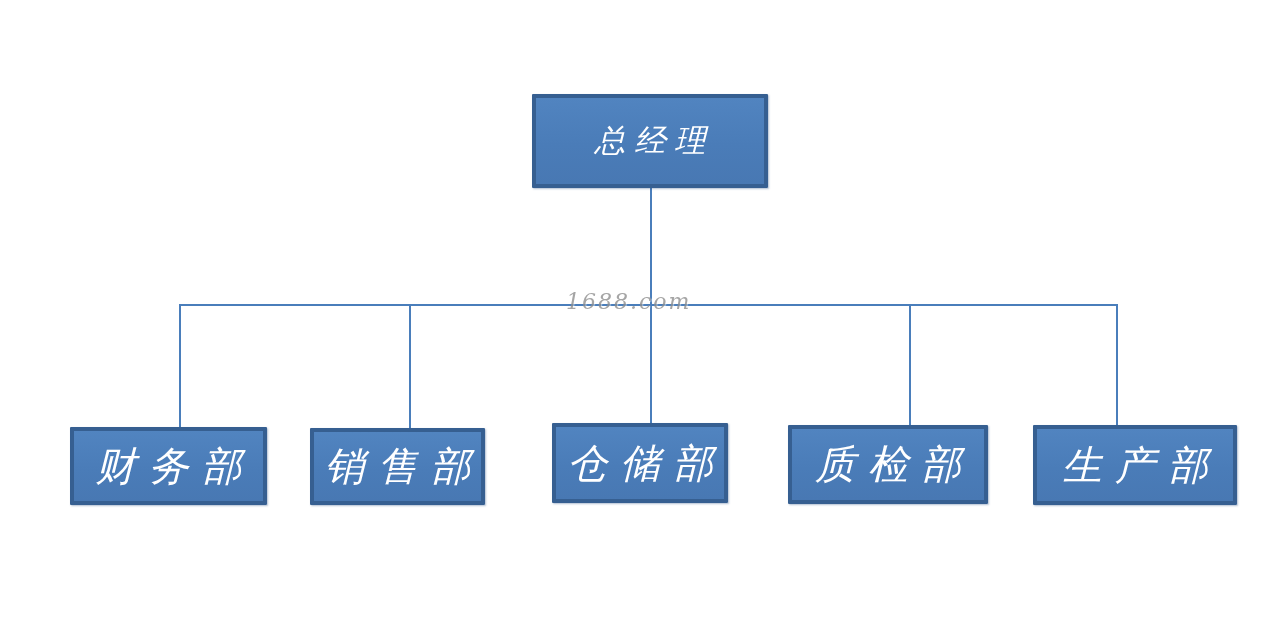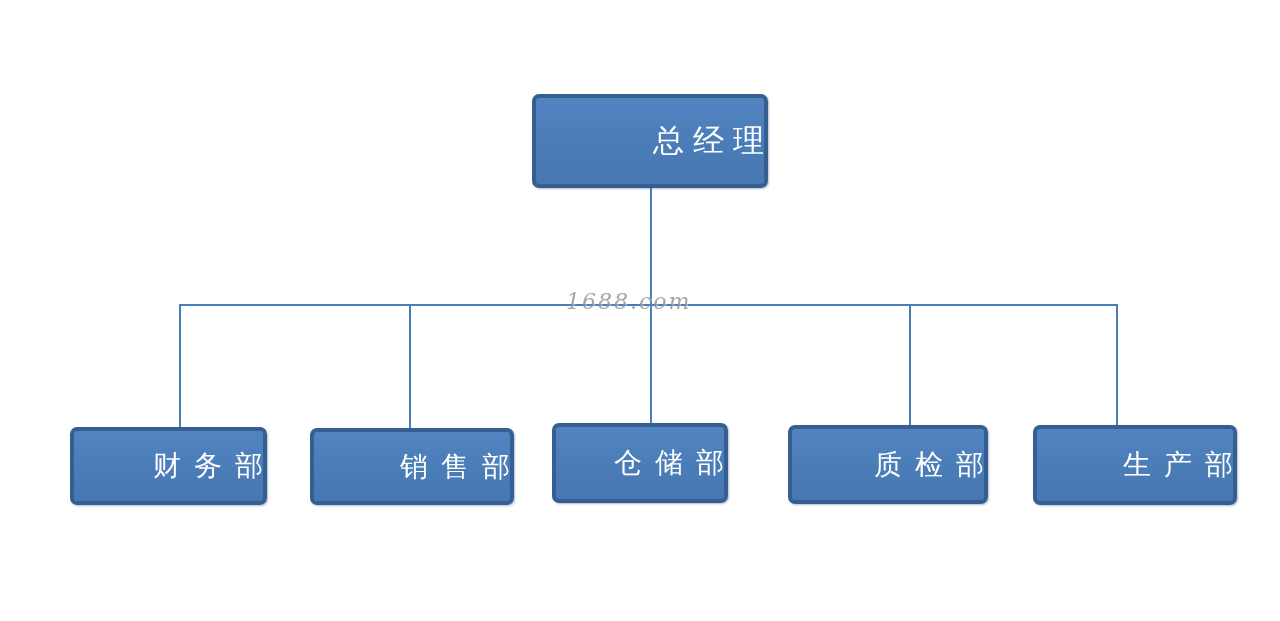--- a/index.html
+++ b/index.html
@@ -22,41 +22,42 @@
   }
   .hline { height: 2px; }
   .vline { width: 2px; }
 
   
   .node {
     position: absolute;
     box-sizing: border-box;
     background: linear-gradient(180deg, #5184c0 0%, #4a7cb8 55%, #4878b3 100%);
     border: 4px solid #365f91;
-    border-radius: 7px;
+    border-radius: 1px;
     box-shadow: 1px 1px 2px rgba(31, 73, 125, 0.35);
     display: flex;
     align-items: center;
-    justify-content: flex-end;
+    justify-content: center;
     color: #ffffff;
     z-index: 2;
+    font-style: italic;
   }
   .node-root {
     left: 532px; top: 94px;
     width: 236px; height: 94px;
     font-size: 31px;
   }
   .node-root .node-label { letter-spacing: 9px; margin-right: -9px; }
   .node-child {
-    font-size: 28px;
+    font-size: 40px;
   }
   .node-child .node-label { letter-spacing: 13px; margin-right: -13px; }
 
   .node-c0 { left: 70px;   top: 427px; width: 197px; height: 78px; }
-  .node-c1 { left: 310px;  top: 428px; width: 204px; height: 77px; }
+  .node-c1 { left: 310px;  top: 428px; width: 175px; height: 77px; }
   .node-c2 { left: 552px;  top: 423px; width: 176px; height: 80px; }
   .node-c3 { left: 788px;  top: 425px; width: 200px; height: 79px; }
   .node-c4 { left: 1033px; top: 425px; width: 204px; height: 80px; }
 
   
   .watermark {
     position: absolute;
     left: 566px;
     top: 289px;
     font-size: 22px;

